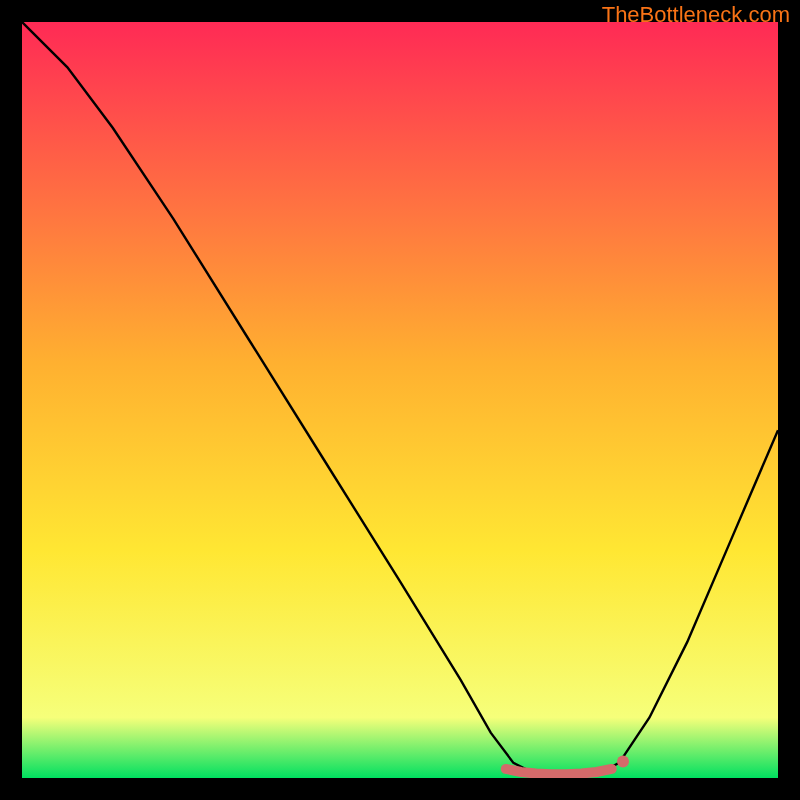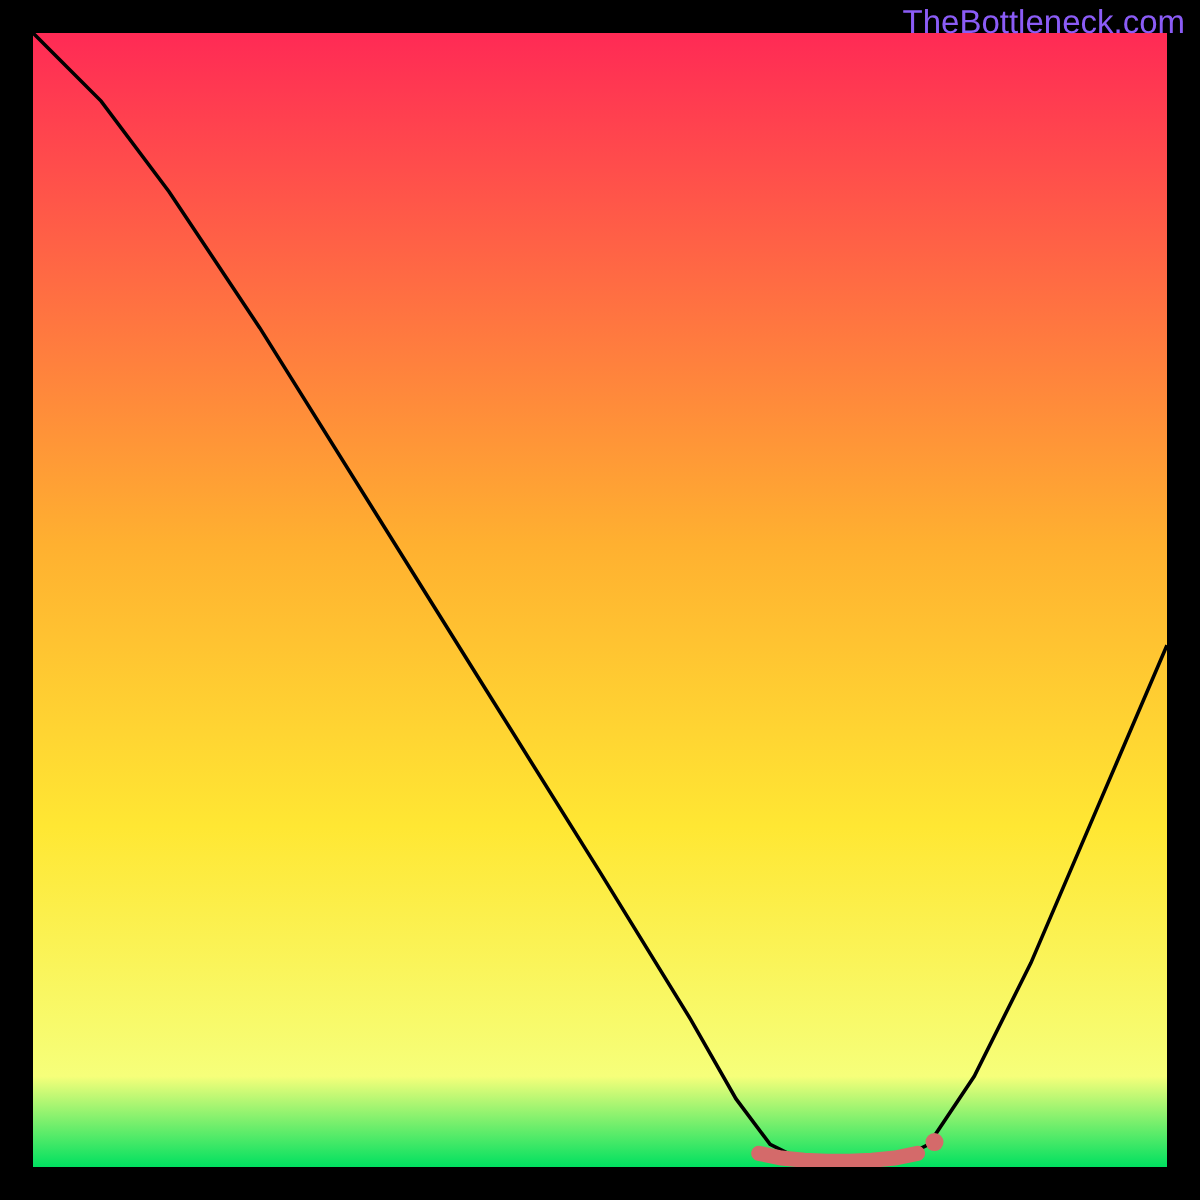--- a/index.html
+++ b/index.html
@@ -24,21 +24,21 @@
     top: 22px;
     width: 756px;
     height: 756px;
   }
   .watermark {
     position: absolute;
     top: 2px;
     right: 10px;
     font-family: Arial, Helvetica, sans-serif;
     font-size: 22px;
-    color: #8b5cf6;
+    color: #f97316;
     user-select: none;
   }
   svg { display: block; }
 </style>
 </head>
 <body>
 
 <div class="frame">
   <div class="plot">
     <svg width="756" height="756" viewBox="0 0 756 756" preserveAspectRatio="none">

